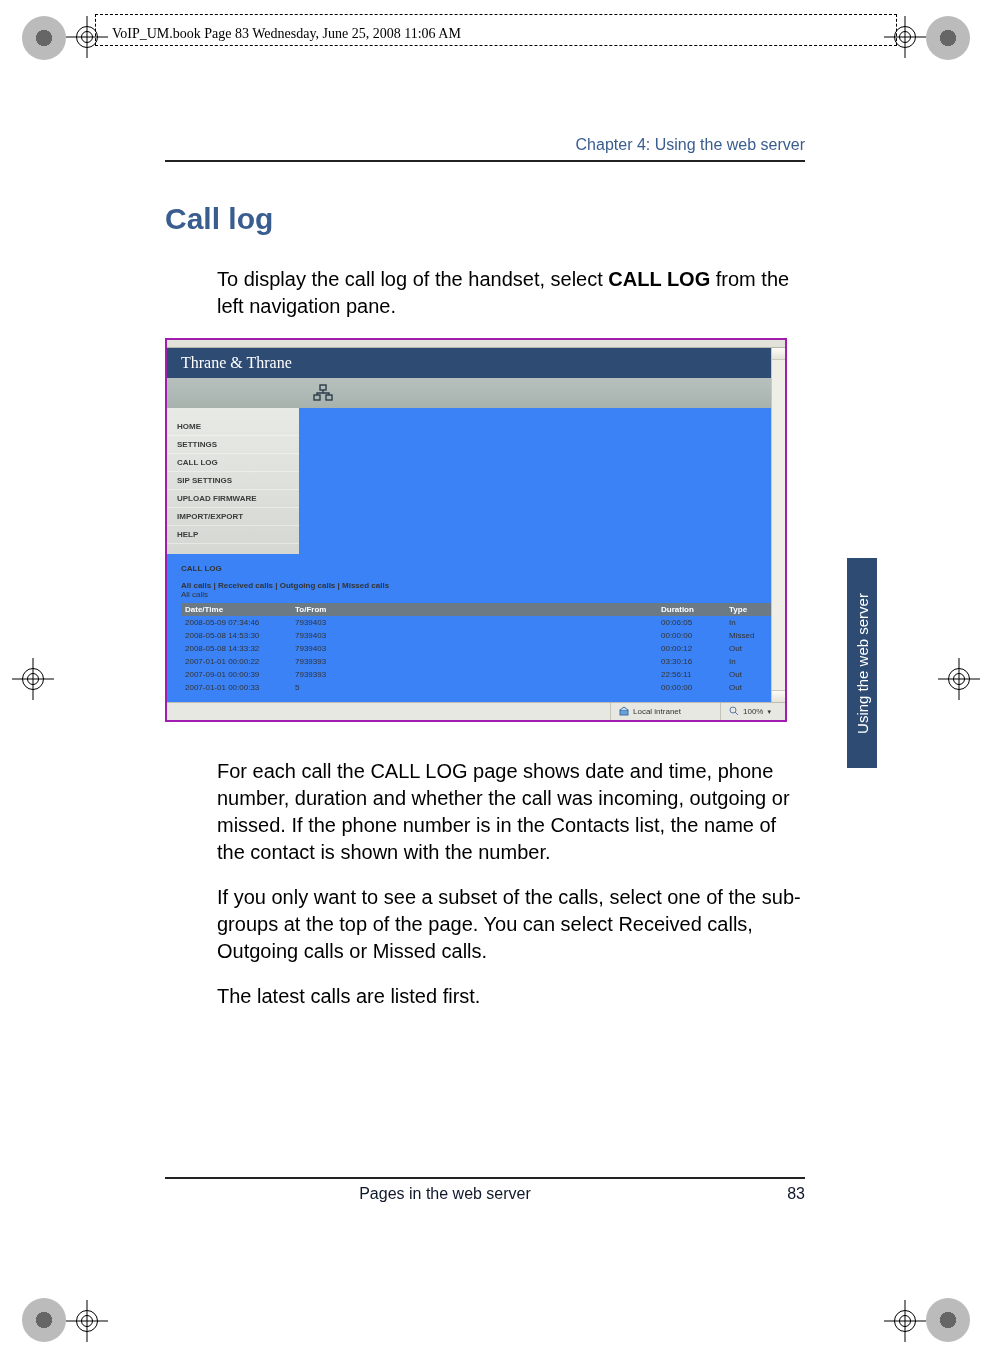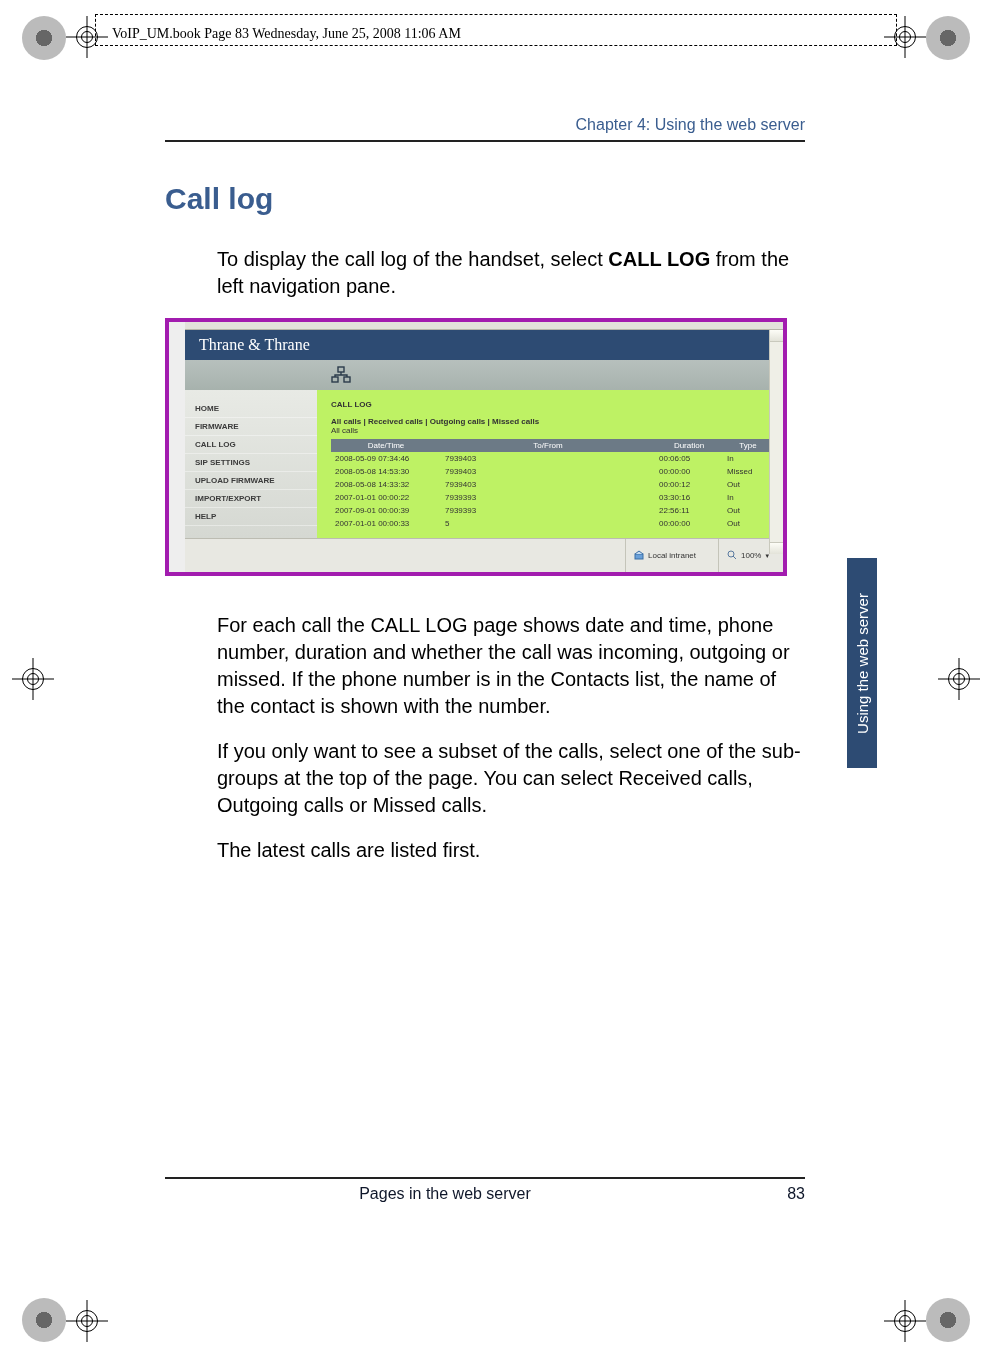--- a/index.html
+++ b/index.html
@@ -39,21 +39,21 @@
   .running-head {
     position: absolute;
     font-family: "Times New Roman", Times, serif;
     font-size: 14px;
     color: #000;
   }
 
   .page-content {
     position: absolute;
     left: 165px;
-    top: 116px;
+    top: 136px;
     width: 640px;
   }
   .chapter-head {
     text-align: right;
     color: #3a5d8f;
     font-size: 16px;
     margin-bottom: 6px;
   }
   .rule-top {
     border: none;
@@ -72,27 +72,26 @@
     line-height: 1.35;
     color: #000;
     margin-bottom: 18px;
   }
   .body-text b { font-weight: bold; }
 
   
   .shot {
     margin-left: 0;
     width: 622px;
-    border: 4px solid #a21caf;
+    border: 2px solid #a21caf;
     font-family: Verdana, Geneva, sans-serif;
     color: #333;
     position: relative;
     margin-bottom: 36px;
     background: #eee;
-    padding-left: 16px;
   }
   .shot .titlebar {
     height: 8px;
     background: #e2e2db;
     border-bottom: 1px solid #b5b5a9;
   }
   .shot .brand {
     background: #2d4b73;
     color: #fff;
     font-family: Georgia, serif;
@@ -102,21 +101,22 @@
   .shot .toolbar {
     background: linear-gradient(#b7c0bd, #a7b2ad);
     height: 30px;
     display: flex;
     align-items: center;
     padding-left: 146px;
   }
   .shot .net-icon svg { display: block; }
   .shot .main {
     display: flex;
-    background: #bef264;
+    background: #3b82f6;
+    flex-direction: column;
   }
   .shot .side {
     width: 132px;
     background: linear-gradient(#e8eae5, #d5d8d2);
     padding: 10px 0;
     font-size: 8px;
     font-weight: bold;
     color: #3b3b3b;
   }
   .shot .side .item {
@@ -141,42 +141,42 @@
   .shot .panel .sub {
     font-size: 8px;
     margin-bottom: 4px;
   }
   .shot table {
     width: 100%;
     border-collapse: collapse;
     font-size: 8px;
   }
   .shot thead th {
-    text-align: center;
+    text-align: left;
     background: #6c7a86;
     color: #fff;
-    font-weight: normal;
+    font-weight: bold;
     padding: 2px 4px;
     margin-top: 20px;
   }
   .shot tbody td {
     padding: 2px 4px;
     color: #333;
   }
   .shot .statusbar {
     background: #e8e8e2;
     border-top: 1px solid #bcbcb2;
-    height: 34px;
+    height: 18px;
     display: flex;
     justify-content: flex-end;
     align-items: center;
     font-size: 8px;
     color: #333;
     padding-right: 6px;
-    gap: 14px;
+    gap: 31px;
   }
   .shot .statusbar .seg {
     border-left: 1px solid #c4c4b9;
     padding: 0 8px;
     height: 100%;
     display: flex;
     align-items: center;
     gap: 4px;
   }
   .shot .vscroll {
@@ -299,21 +299,21 @@
               <rect x="1" y="11" width="6" height="5"></rect>
               <rect x="13" y="11" width="6" height="5"></rect>
               <path d="M10 6v3M10 9H4v2M10 9h6v2"></path>
             </g>
           </svg>
       </span>
     </div>
     <div class="main">
       <div class="side">
         <div class="item">HOME</div>
-        <div class="item">FIRMWARE</div>
+        <div class="item">SETTINGS</div>
         <div class="item">CALL LOG</div>
         <div class="item">SIP SETTINGS</div>
         <div class="item">UPLOAD FIRMWARE</div>
         <div class="item">IMPORT/EXPORT</div>
         <div class="item">HELP</div>
       </div>
       <div class="panel">
         <div class="hdr">CALL LOG</div>
         <div class="filters">All calls | Received calls | Outgoing calls | Missed calls</div>
         <div class="sub">All calls</div>

